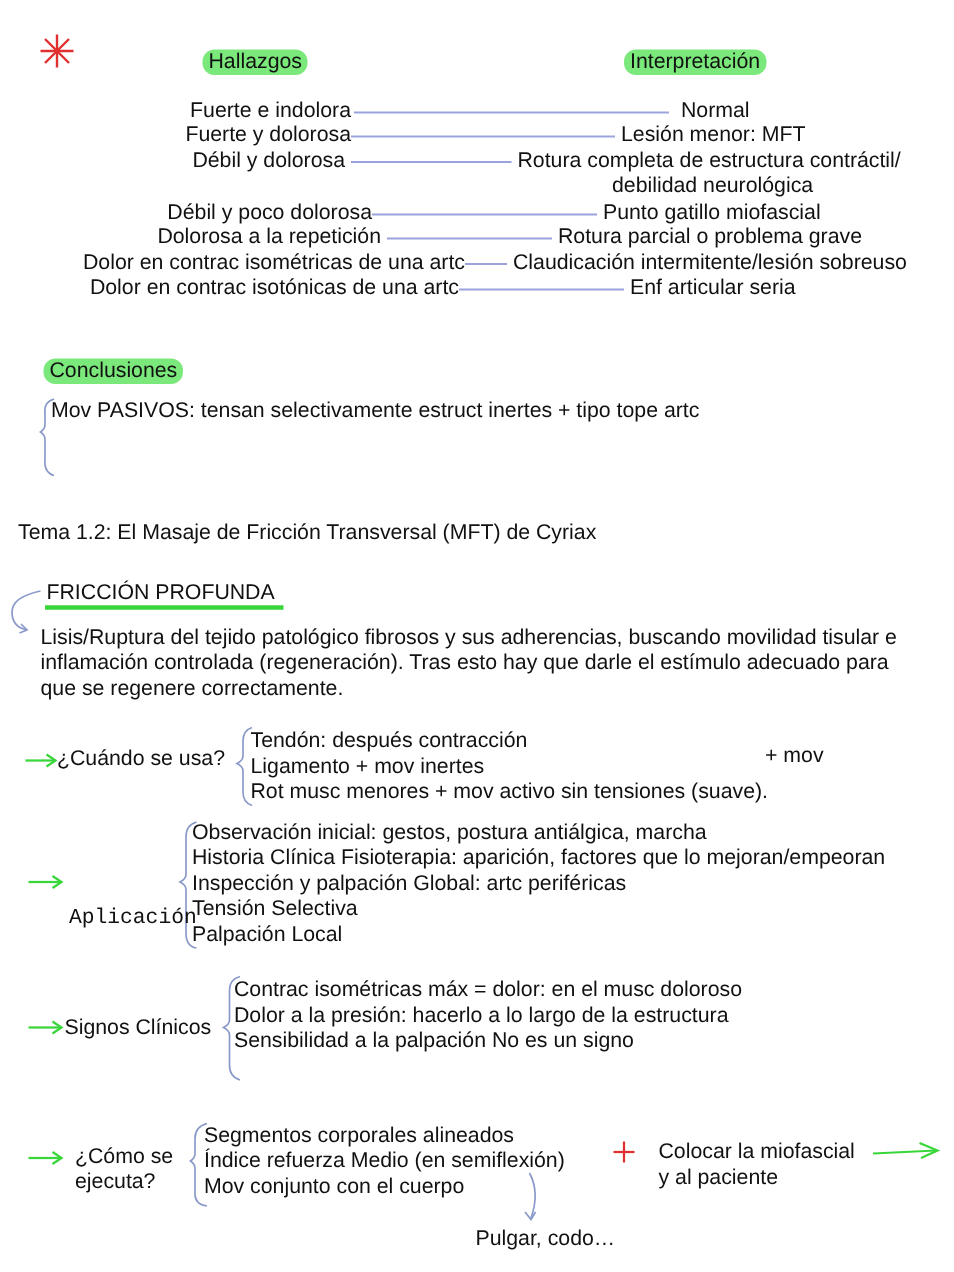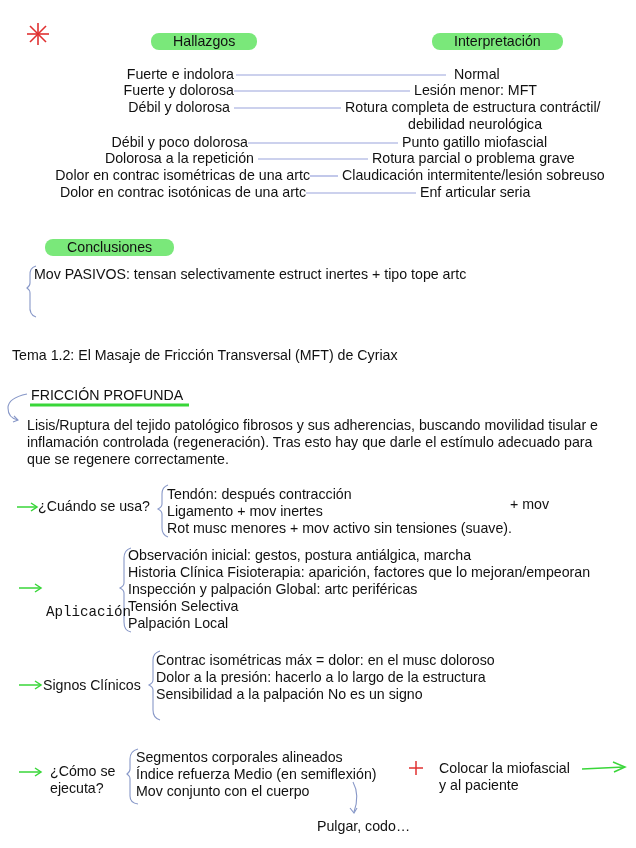--- a/index.html
+++ b/index.html
@@ -1,19 +1,19 @@
 <!DOCTYPE html>
 <html><head>
 <meta charset="utf-8">
 <style>
   html, body { margin: 0; padding: 0; background: #ffffff; }
   body { width: 636px; height: 848px; position: relative; overflow: hidden;
          font-family: "Liberation Sans", sans-serif; color: #111; font-size: 14.2px; }
   .abs { position: absolute; white-space: nowrap; line-height: 17px; }
-  .hl { background: #7ae87a; border-radius: 8px; padding: 0 22px; margin-left: 16px; }
+  .hl { background: #7ae87a; border-radius: 8px; padding: 0 4px; }
   .r { text-align: right; }
   svg.overlay { position: absolute; left: 0; top: 0; width: 636px; height: 848px; pointer-events: none; }
   .lines div { line-height: 17px; }
 </style>
 </head>
 <body>
 
 <svg class="overlay" viewBox="0 0 636 848">
 
   <g stroke="#e03030" stroke-width="1.6">

